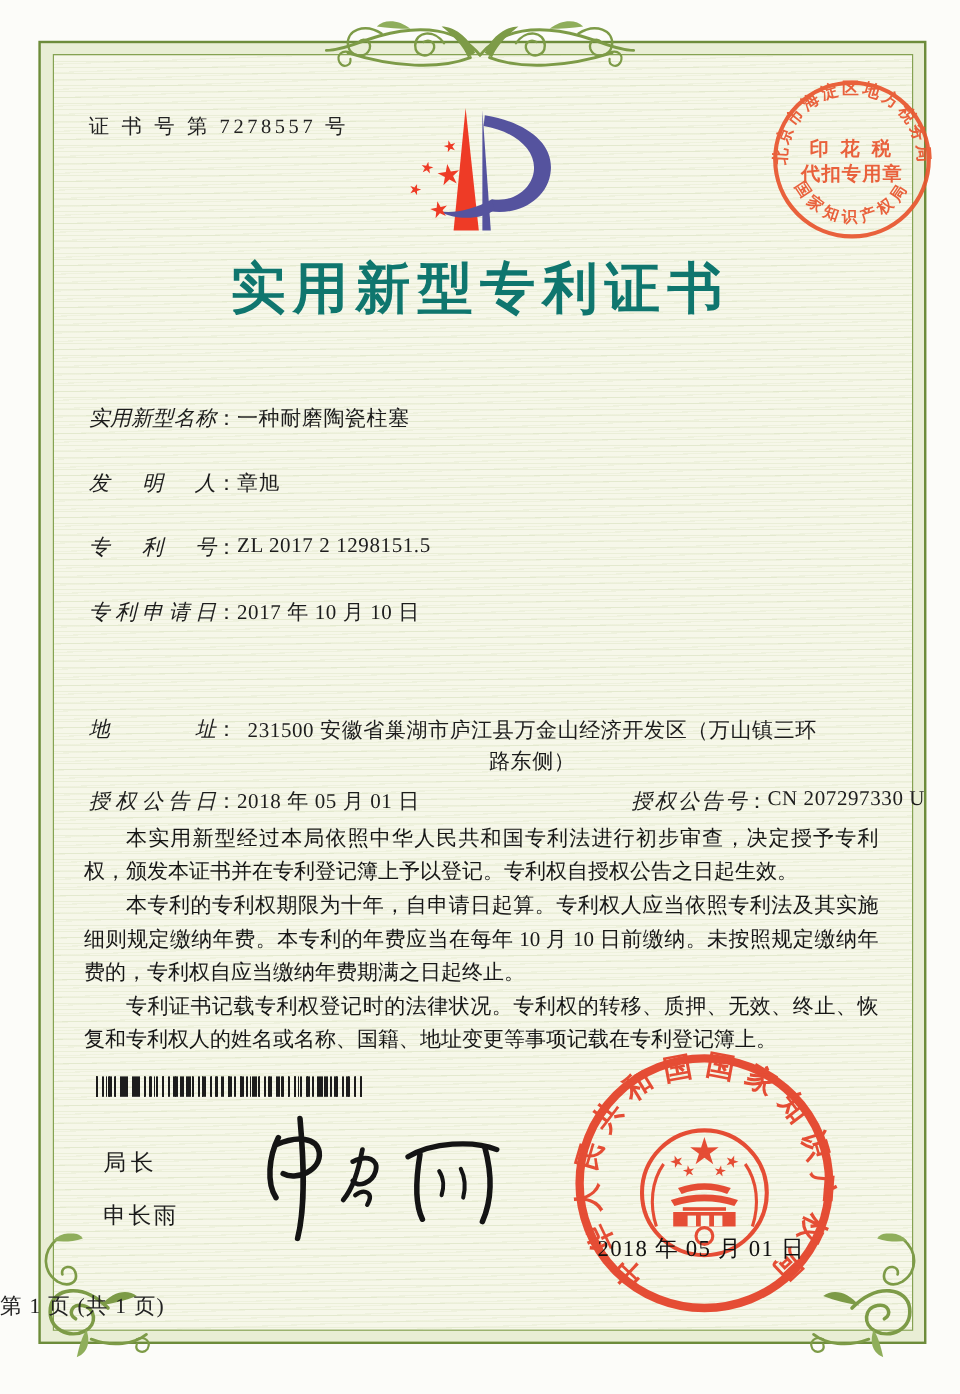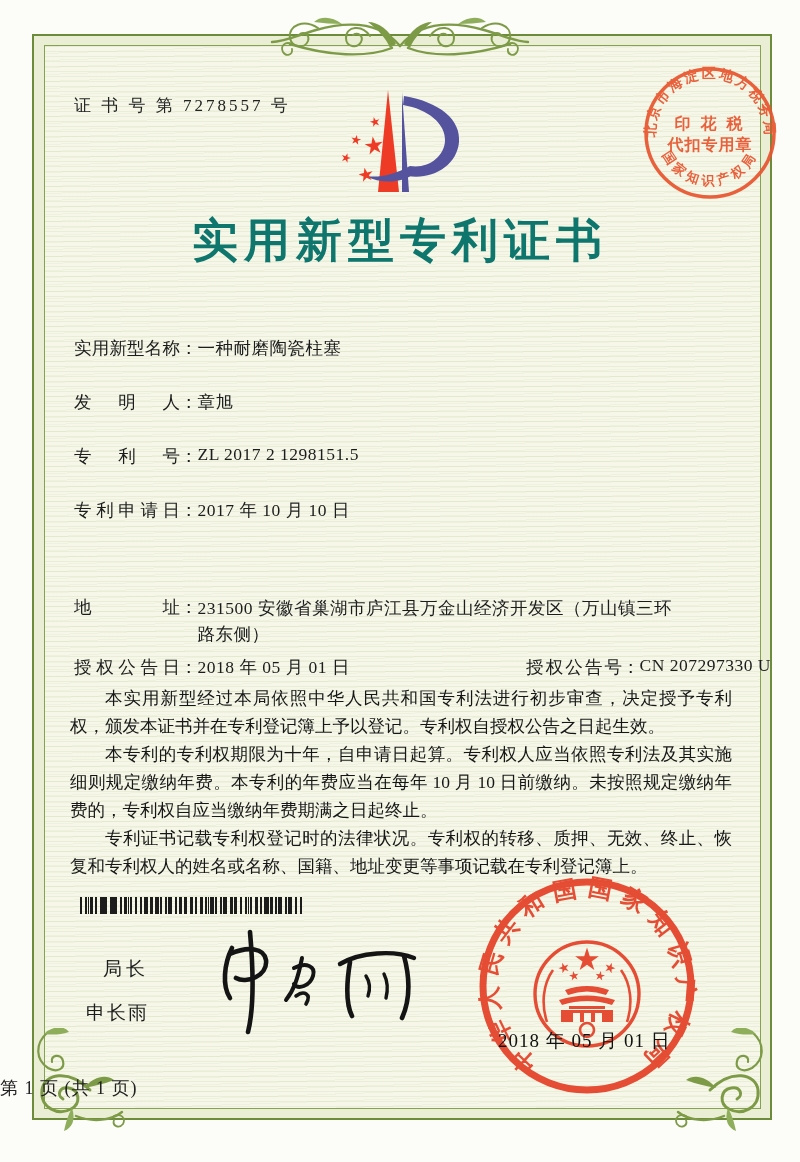--- a/index.html
+++ b/index.html
@@ -32,39 +32,40 @@
   }
   .logo { position:absolute; left:322px; top:78px; }
   .title {
     position:absolute; left:0; right:0; top:210px; text-align:center;
     font-size:46px; font-weight:bold; letter-spacing:6px; color:#0f766e;
   }
   .frow { position:absolute; left:74px; font-size:17.5px; white-space:nowrap; }
   .flabel {
     display:inline-block; width:106px; text-align:justify; text-align-last:justify;
     vertical-align:top;
+    font-style:italic;
   }
   .fcolon { display:inline-block; vertical-align:top; }
-  .fvalue { display:inline-block; vertical-align:top; letter-spacing:0.5px; }
+  .fvalue { display:inline-block; vertical-align:top; letter-spacing:0.5px;text-align:center; }
   .fvalue.wrap { white-space:normal; width:492px; line-height:26px; }
   .grant-no-group { position:absolute; left:452px; top:0; white-space:nowrap; }
   .grant-no-group .flabel { width:96px; }
   .body-text {
     position:absolute; left:70px; top:684px; width:662px;
     font-size:17.5px; line-height:28px; text-align:justify; color:#161616;
   }
   .body-text p { text-indent:2em; }
   .barcode {
     position:absolute; left:80px; top:897px; width:222px; height:17px;
     background:
       repeating-linear-gradient(90deg,#1c1c1c 0 2px,transparent 2px 5px),
       repeating-linear-gradient(90deg,#1c1c1c 0 1px,transparent 1px 8px),
       repeating-linear-gradient(90deg,#1c1c1c 0 2px,transparent 2px 11px);
   }
-  .director-block { position:absolute; left:86px; top:956px; font-size:19px; letter-spacing:4px;text-align:right; }
+  .director-block { position:absolute; left:86px; top:956px; font-size:19px; letter-spacing:4px; }
   .director-block .line2 { margin-top:18px; letter-spacing:2px; }
   .sig { position:absolute; left:198px; top:924px; }
   .tax-stamp { position:absolute; left:635px; top:58px; z-index:4; opacity:0.92; }
   .seal { position:absolute; left:473px; top:872px; z-index:4; opacity:0.9; }
   .seal-date {
     position:absolute; left:498px; top:1028px; z-index:5;
     font-size:19px; letter-spacing:1px; color:#111;
   }
   .footer {
     position:absolute; left:0; right:0; top:1076px; text-align:left;

